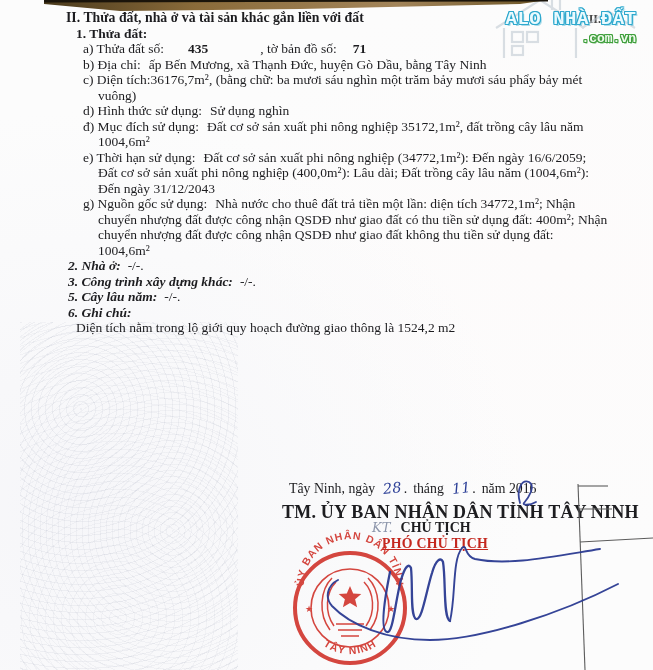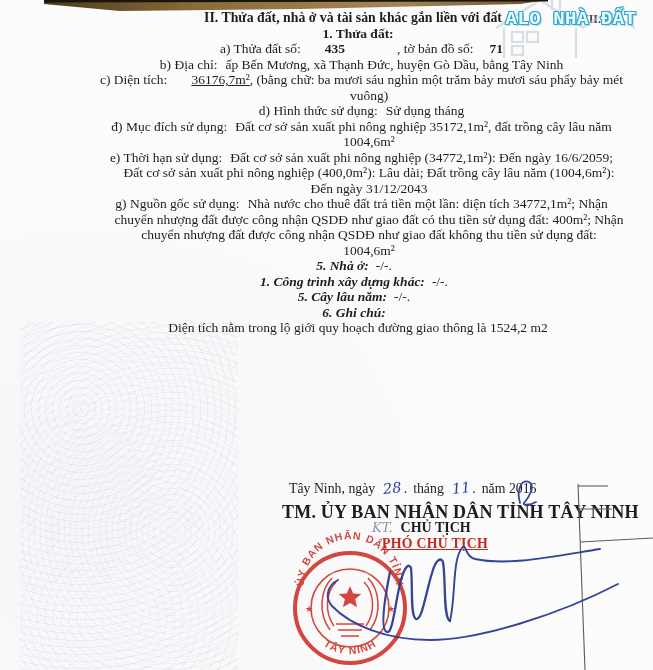--- a/index.html
+++ b/index.html
@@ -14,29 +14,29 @@
   
   .guilloche{
     position:absolute;left:20px;top:322px;width:218px;height:348px;
     background:
       repeating-radial-gradient(circle at 28% 25%, rgba(140,148,170,.10) 0 1px, transparent 1px 7px),
       repeating-radial-gradient(circle at 70% 60%, rgba(140,148,170,.08) 0 1px, transparent 1px 6px),
       repeating-radial-gradient(circle at 45% 85%, rgba(140,148,170,.07) 0 1px, transparent 1px 8px);
     pointer-events:none;
   }
   
-  .body-text{position:absolute;left:72px;top:10px;width:552px;font-size:13.5px;line-height:15.5px;text-align:center;}
+  .body-text{position:absolute;left:56px;top:10px;width:552px;font-size:13.5px;line-height:15.5px;}
   .body-text p{margin:0;}
   .sec-h{font-weight:bold;padding-left:10px;font-size:13.8px;}
   .sub-h{font-weight:bold;padding-left:20px;}
   .item{padding-left:42px;text-indent:-15px;}
   .gap-a1{margin:17px 52px 0 24px;font-weight:bold;}
   .gap-a2{margin-left:16px;font-weight:bold;}
   .ml8{margin-left:8px;}
-  .ml24{margin-left:24px;text-decoration:underline;}
+  .ml24{}
   .num-item{font-weight:bold;font-style:italic;padding-left:12px;}
   .num-item .val{font-weight:normal;font-style:normal;margin-left:7px;}
   .mt{margin-top:3px;}
   .note{padding-left:20px;margin-top:2px;}
   
   .page-marker{position:absolute;left:584px;top:12px;font-weight:bold;font-size:12px;color:#2a2a2a;opacity:.85;text-align:center;}
   .wm{position:absolute;left:490px;top:8px;width:162px;text-align:center;font-family:Liberation Mono, monospace;}
   .wm-house{position:absolute;left:0;top:-16px;opacity:.55;}
   .wm-l1{
     position:relative;font-weight:bold;font-size:19px;letter-spacing:.5px;color:#eafafe;
@@ -79,34 +79,35 @@
         <path d="M6,36 L50,8 L94,36"></path>
         <path d="M92,36 L118,19 L145,36"></path>
         <path d="M14,36 L14,66 M86,36 L86,66"></path>
         <rect x="22" y="40" width="11" height="10"></rect>
         <rect x="37" y="40" width="11" height="10"></rect>
         <rect x="22" y="54" width="11" height="9"></rect>
         <path d="M62,8 L62,18 M70,8 L70,18"></path>
       </g>
     </svg>
     <div class="wm-l1">ALO NHÀ ĐẤT</div>
+    <div class="wm-l2">.com.vn</div>
   </div>
 
   <div class="body-text">
     <p class="sec-h">II. Thửa đất, nhà ở và tài sản khác gắn liền với đất</p>
     <p class="sub-h">1. Thửa đất:</p>
     <p class="item"><span>a) Thửa đất số:</span><span class="gap-a1">435</span><span>, tờ bản đồ số:</span><span class="gap-a2">71</span></p>
     <p class="item"><span>b) Địa chỉ:</span><span class="ml8">ấp Bến Mương, xã Thạnh Đức, huyện Gò Dầu, bằng Tây Ninh</span></p>
     <p class="item"><span>c) Diện tích:</span><span class="ml24">36176,7m²</span><span>, (bằng chữ: ba mươi sáu nghìn một trăm bảy mươi sáu phẩy bảy mét vuông)</span></p>
-    <p class="item"><span>d) Hình thức sử dụng:</span><span class="ml8">Sử dụng tháng</span></p>
+    <p class="item"><span>d) Hình thức sử dụng:</span><span class="ml8">Sử dụng nghìn</span></p>
     <p class="item"><span>đ) Mục đích sử dụng:</span><span class="ml8">Đất cơ sở sản xuất phi nông nghiệp 35172,1m², đất trồng cây lâu năm 1004,6m²</span></p>
     <p class="item"><span>e) Thời hạn sử dụng:</span><span class="ml8">Đất cơ sở sản xuất phi nông nghiệp (34772,1m²): Đến ngày 16/6/2059; Đất cơ sở sản xuất phi nông nghiệp (400,0m²): Lâu dài; Đất trồng cây lâu năm (1004,6m²): Đến ngày 31/12/2043</span></p>
     <p class="item"><span>g) Nguồn gốc sử dụng:</span><span class="ml8">Nhà nước cho thuê đất trả tiền một lần: diện tích 34772,1m²; Nhận chuyển nhượng đất được công nhận QSDĐ như giao đất có thu tiền sử dụng đất: 400m²; Nhận chuyển nhượng đất được công nhận QSDĐ như giao đất không thu tiền sử dụng đất: 1004,6m²</span></p>
-    <p class="num-item"><span>5. Nhà ở:</span><span class="val">-/-.</span></p>
-    <p class="num-item"><span>1. Công trình xây dựng khác:</span><span class="val">-/-.</span></p>
+    <p class="num-item"><span>2. Nhà ở:</span><span class="val">-/-.</span></p>
+    <p class="num-item"><span>3. Công trình xây dựng khác:</span><span class="val">-/-.</span></p>
     <p class="num-item"><span>5. Cây lâu năm:</span><span class="val">-/-.</span></p>
     <p class="num-item mt"><span>6. Ghi chú:</span></p>
     <p class="note">Diện tích nằm trong lộ giới quy hoạch đường giao thông là 1524,2 m2</p>
   </div>
 
   <div class="date-line">
     <span class="sp">Tây Ninh, ngày</span><span class="hand">28</span><span class="sp">.</span><span class="sp">tháng</span><span class="hand">11</span><span class="sp">.</span><span>năm 2016</span>
   </div>
   <div class="authority">TM. ỦY BAN NHÂN DÂN TỈNH TÂY NINH</div>
   <div class="kt-line"><span class="kt">KT.</span><span>CHỦ TỊCH</span></div>

